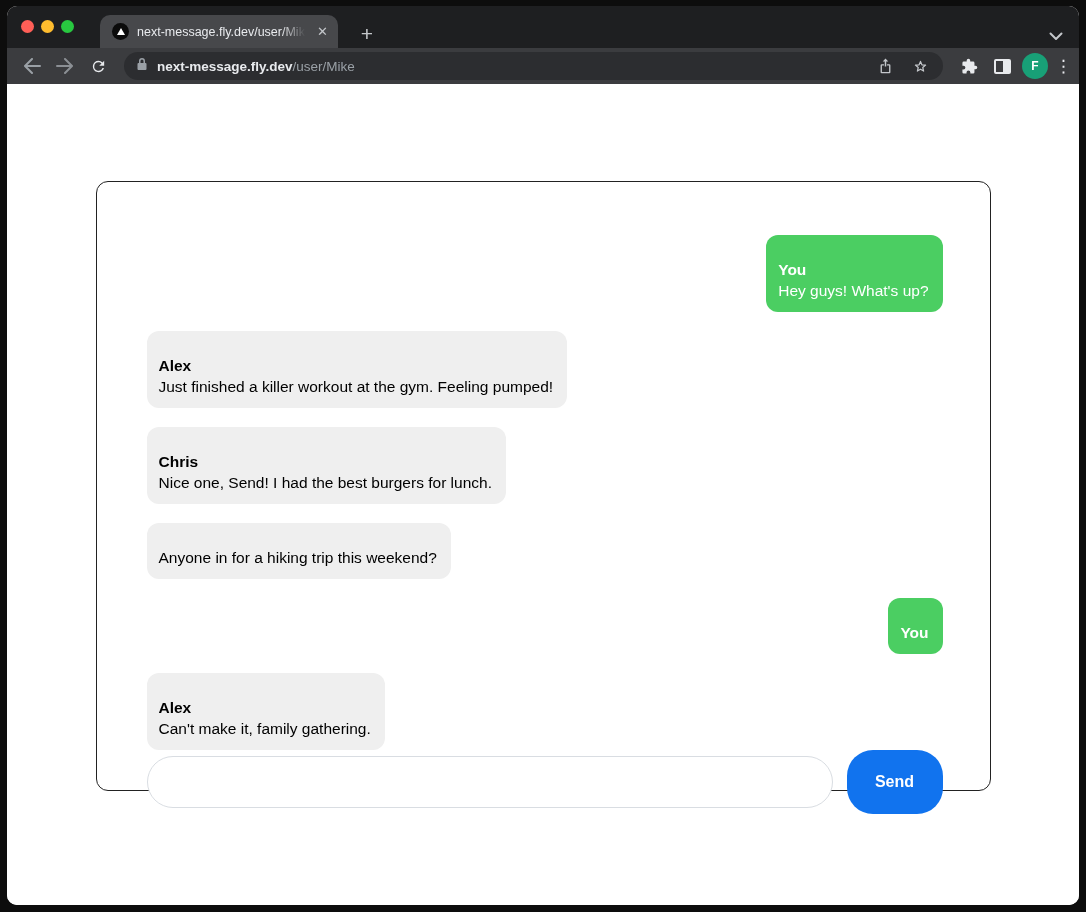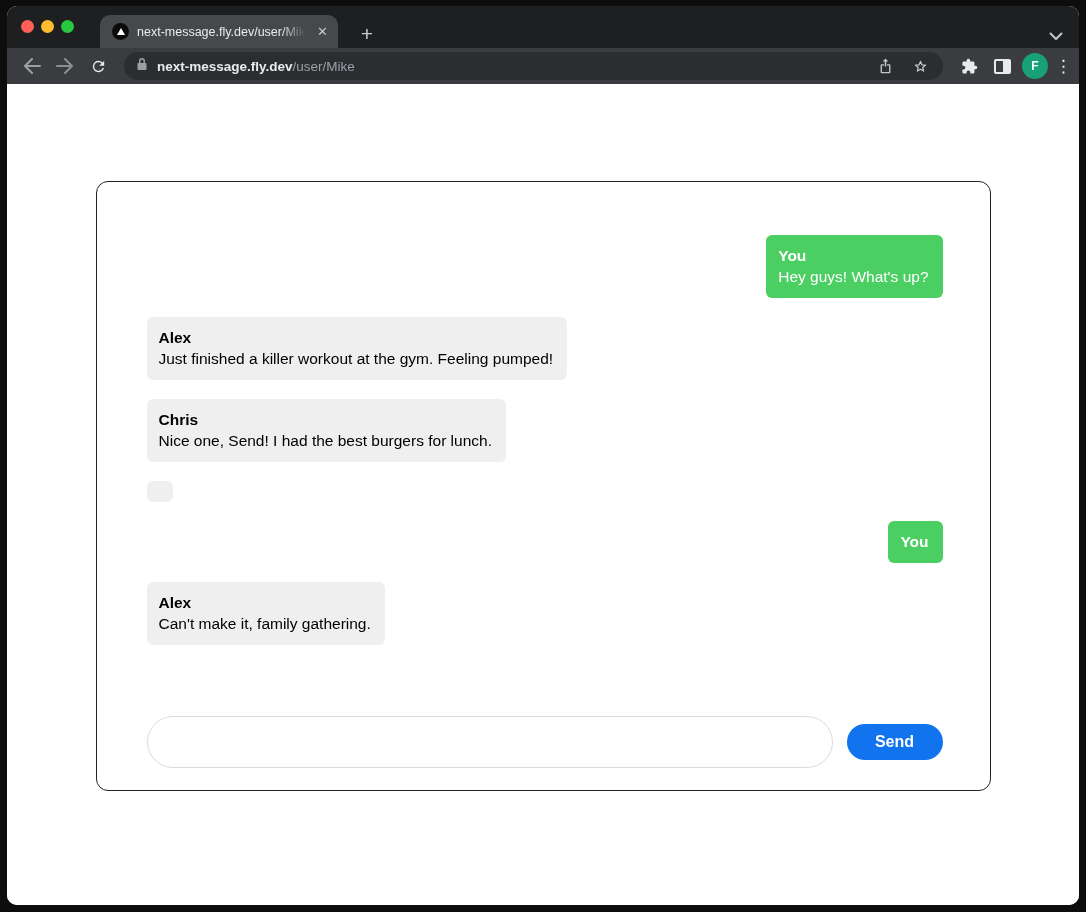--- a/index.html
+++ b/index.html
@@ -65,34 +65,34 @@
   .panel-icon i { display:block; width:6px; background:#e8eaed; }
   
   .page { flex:1; background:#fff; overflow:hidden; }
   .chat-card {
     width:895px; height:610px; margin:97px auto 0 auto;
     border:1px solid #222; border-radius:12px;
     padding:53px 47px 22px 50px; display:flex; flex-direction:column;
   }
   .messages { display:flex; flex-direction:column; gap:19px; }
   .msg {
-    max-width:640px; border-radius:6px; padding:10px 14px 11px 12px;
+    max-width:640px; border-radius:12px; padding:24px 14px 11px 12px;
     font-size:15.5px; line-height:21px;
   }
   .msg .sender { font-weight:700; }
   .msg.left  { background:var(--bubble-gray,#efefef); color:#000; align-self:flex-start; }
   .msg.right { background:var(--accent-green,#4bce62); color:#fff; align-self:flex-end; }
   .composer { margin-top:auto; display:flex; gap:14px; align-items:center; }
   .chat-input {
     flex:1; height:52px; border:1px solid #d9dde2; border-radius:26px;
     padding:0 22px; font-size:15px; font-family:"Liberation Sans", sans-serif;
     outline:none; color:#000; background:#fff;
   }
   .send-btn {
-    width:96px; height:36px; border:none; border-radius:26px;
+    width:96px; height:64px; border:none; border-radius:26px;
     background:var(--accent-blue,#1173ee); color:#fff; font-weight:700; font-size:16px;
     font-family:"Liberation Sans", sans-serif; cursor:pointer;
   }
 </style>
 </head>
 <body>
 
 <div class="window">
 
   <div class="tabstrip">
@@ -174,20 +174,21 @@
   </div>
           <div class="msg left">
     <div class="sender">Alex</div>
     <div class="text">Just finished a killer workout at the gym. Feeling pumped!</div>
   </div>
           <div class="msg left">
     <div class="sender">Chris</div>
     <div class="text">Nice one, Send! I had the best burgers for lunch.</div>
   </div>
           <div class="msg left">
+    <div class="text">Anyone in for a hiking trip this weekend?</div>
   </div>
           <div class="msg right">
     <div class="sender">You</div>
   </div>
           <div class="msg left">
     <div class="sender">Alex</div>
     <div class="text">Can't make it, family gathering.</div>
   </div>
         </div>
       <div class="composer">

